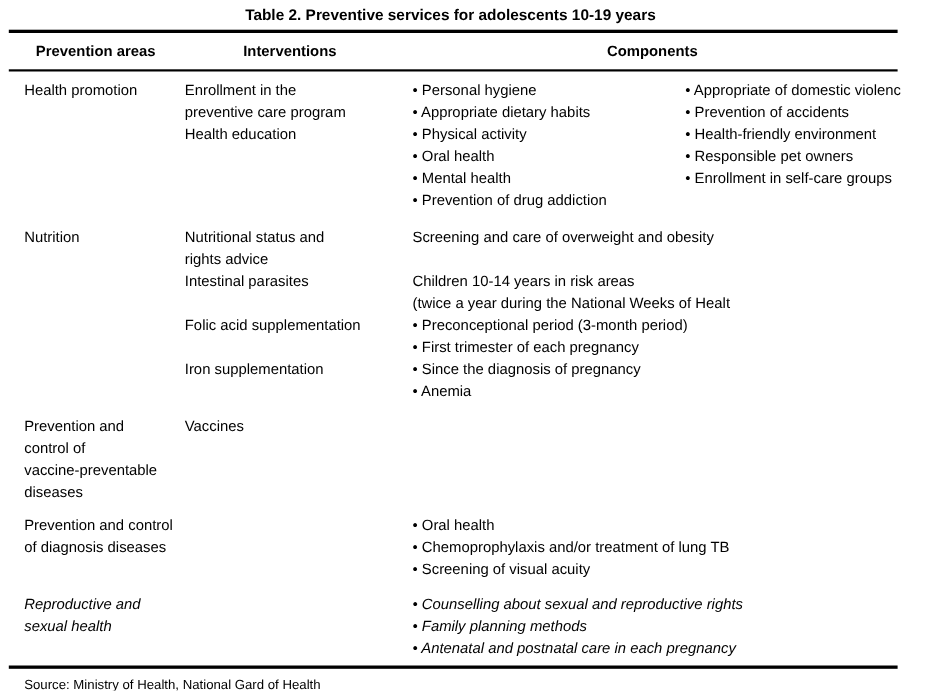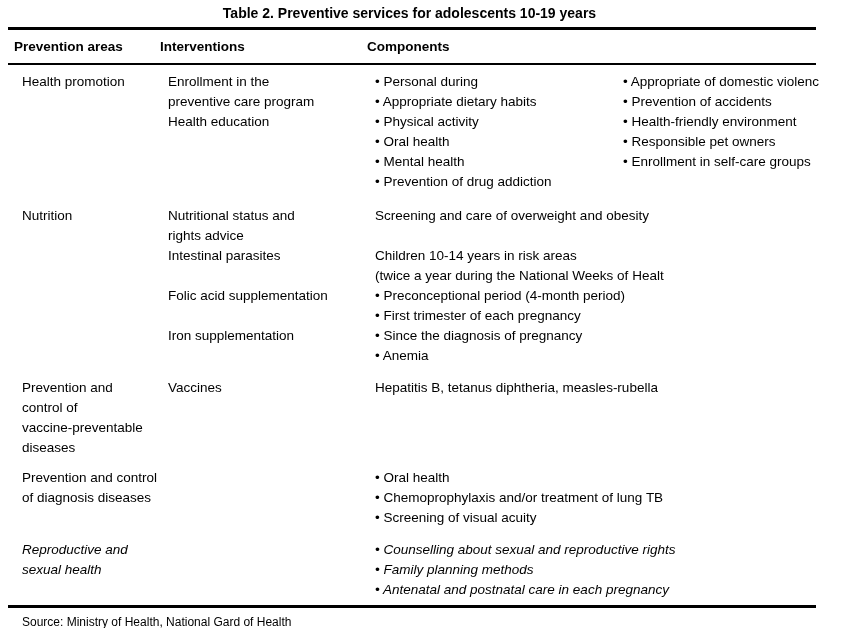--- a/index.html
+++ b/index.html
@@ -40,20 +40,21 @@
     display: grid;
     grid-template-columns: 146px 207px 1fr;
     padding-left: 14px;
   }
   .header-row {
     font-weight: bold;
     margin: 7px 0 6px 0;
   }
   .header-row .cell {
     line-height: 20px;
+    text-align: center;
   }
   .line {
     min-height: 20px;
     line-height: 20px;
     white-space: nowrap;
   }
   .two-col {
     display: grid;
     grid-template-columns: 248px 1fr;
   }
@@ -90,21 +91,21 @@
     <div class="cell">
       <div class="line">Health promotion</div>
     </div>
     <div class="cell">
       <div class="line">Enrollment in the</div>
       <div class="line">preventive care program</div>
       <div class="line">Health education</div>
     </div>
     <div class="cell two-col">
       <div class="subcol">
-        <div class="line">• Personal during</div>
+        <div class="line">• Personal hygiene</div>
         <div class="line">• Appropriate dietary habits</div>
         <div class="line">• Physical activity</div>
         <div class="line">• Oral health</div>
         <div class="line">• Mental health</div>
         <div class="line">• Prevention of drug addiction</div>
       </div>
       <div class="subcol">
         <div class="line">• Appropriate of domestic violence</div>
         <div class="line">• Prevention of accidents</div>
         <div class="line">• Health-friendly environment</div>
@@ -125,39 +126,36 @@
       <div class="line"></div>
       <div class="line">Folic acid supplementation</div>
       <div class="line"></div>
       <div class="line">Iron supplementation</div>
     </div>
     <div class="cell">
       <div class="line">Screening and care of overweight and obesity</div>
       <div class="line"></div>
       <div class="line">Children 10-14 years in risk areas</div>
       <div class="line">(twice a year during the National Weeks of Healt</div>
-      <div class="line">• Preconceptional period (4-month period)</div>
+      <div class="line">• Preconceptional period (3-month period)</div>
       <div class="line">• First trimester of each pregnancy</div>
       <div class="line">• Since the diagnosis of pregnancy</div>
       <div class="line">• Anemia</div>
     </div>
   </div>
 
   <div class="ruled grid-row row-3">
     <div class="cell">
       <div class="line">Prevention and</div>
       <div class="line">control of</div>
       <div class="line">vaccine-preventable</div>
       <div class="line">diseases</div>
     </div>
     <div class="cell">
       <div class="line">Vaccines</div>
-    </div>
-    <div class="cell">
-      <div class="line">Hepatitis B, tetanus diphtheria, measles-rubella</div>
     </div>
   </div>
 
   <div class="ruled grid-row row-4">
     <div class="cell">
       <div class="line">Prevention and control</div>
       <div class="line">of diagnosis diseases</div>
     </div>
     <div class="cell"></div>
     <div class="cell">

